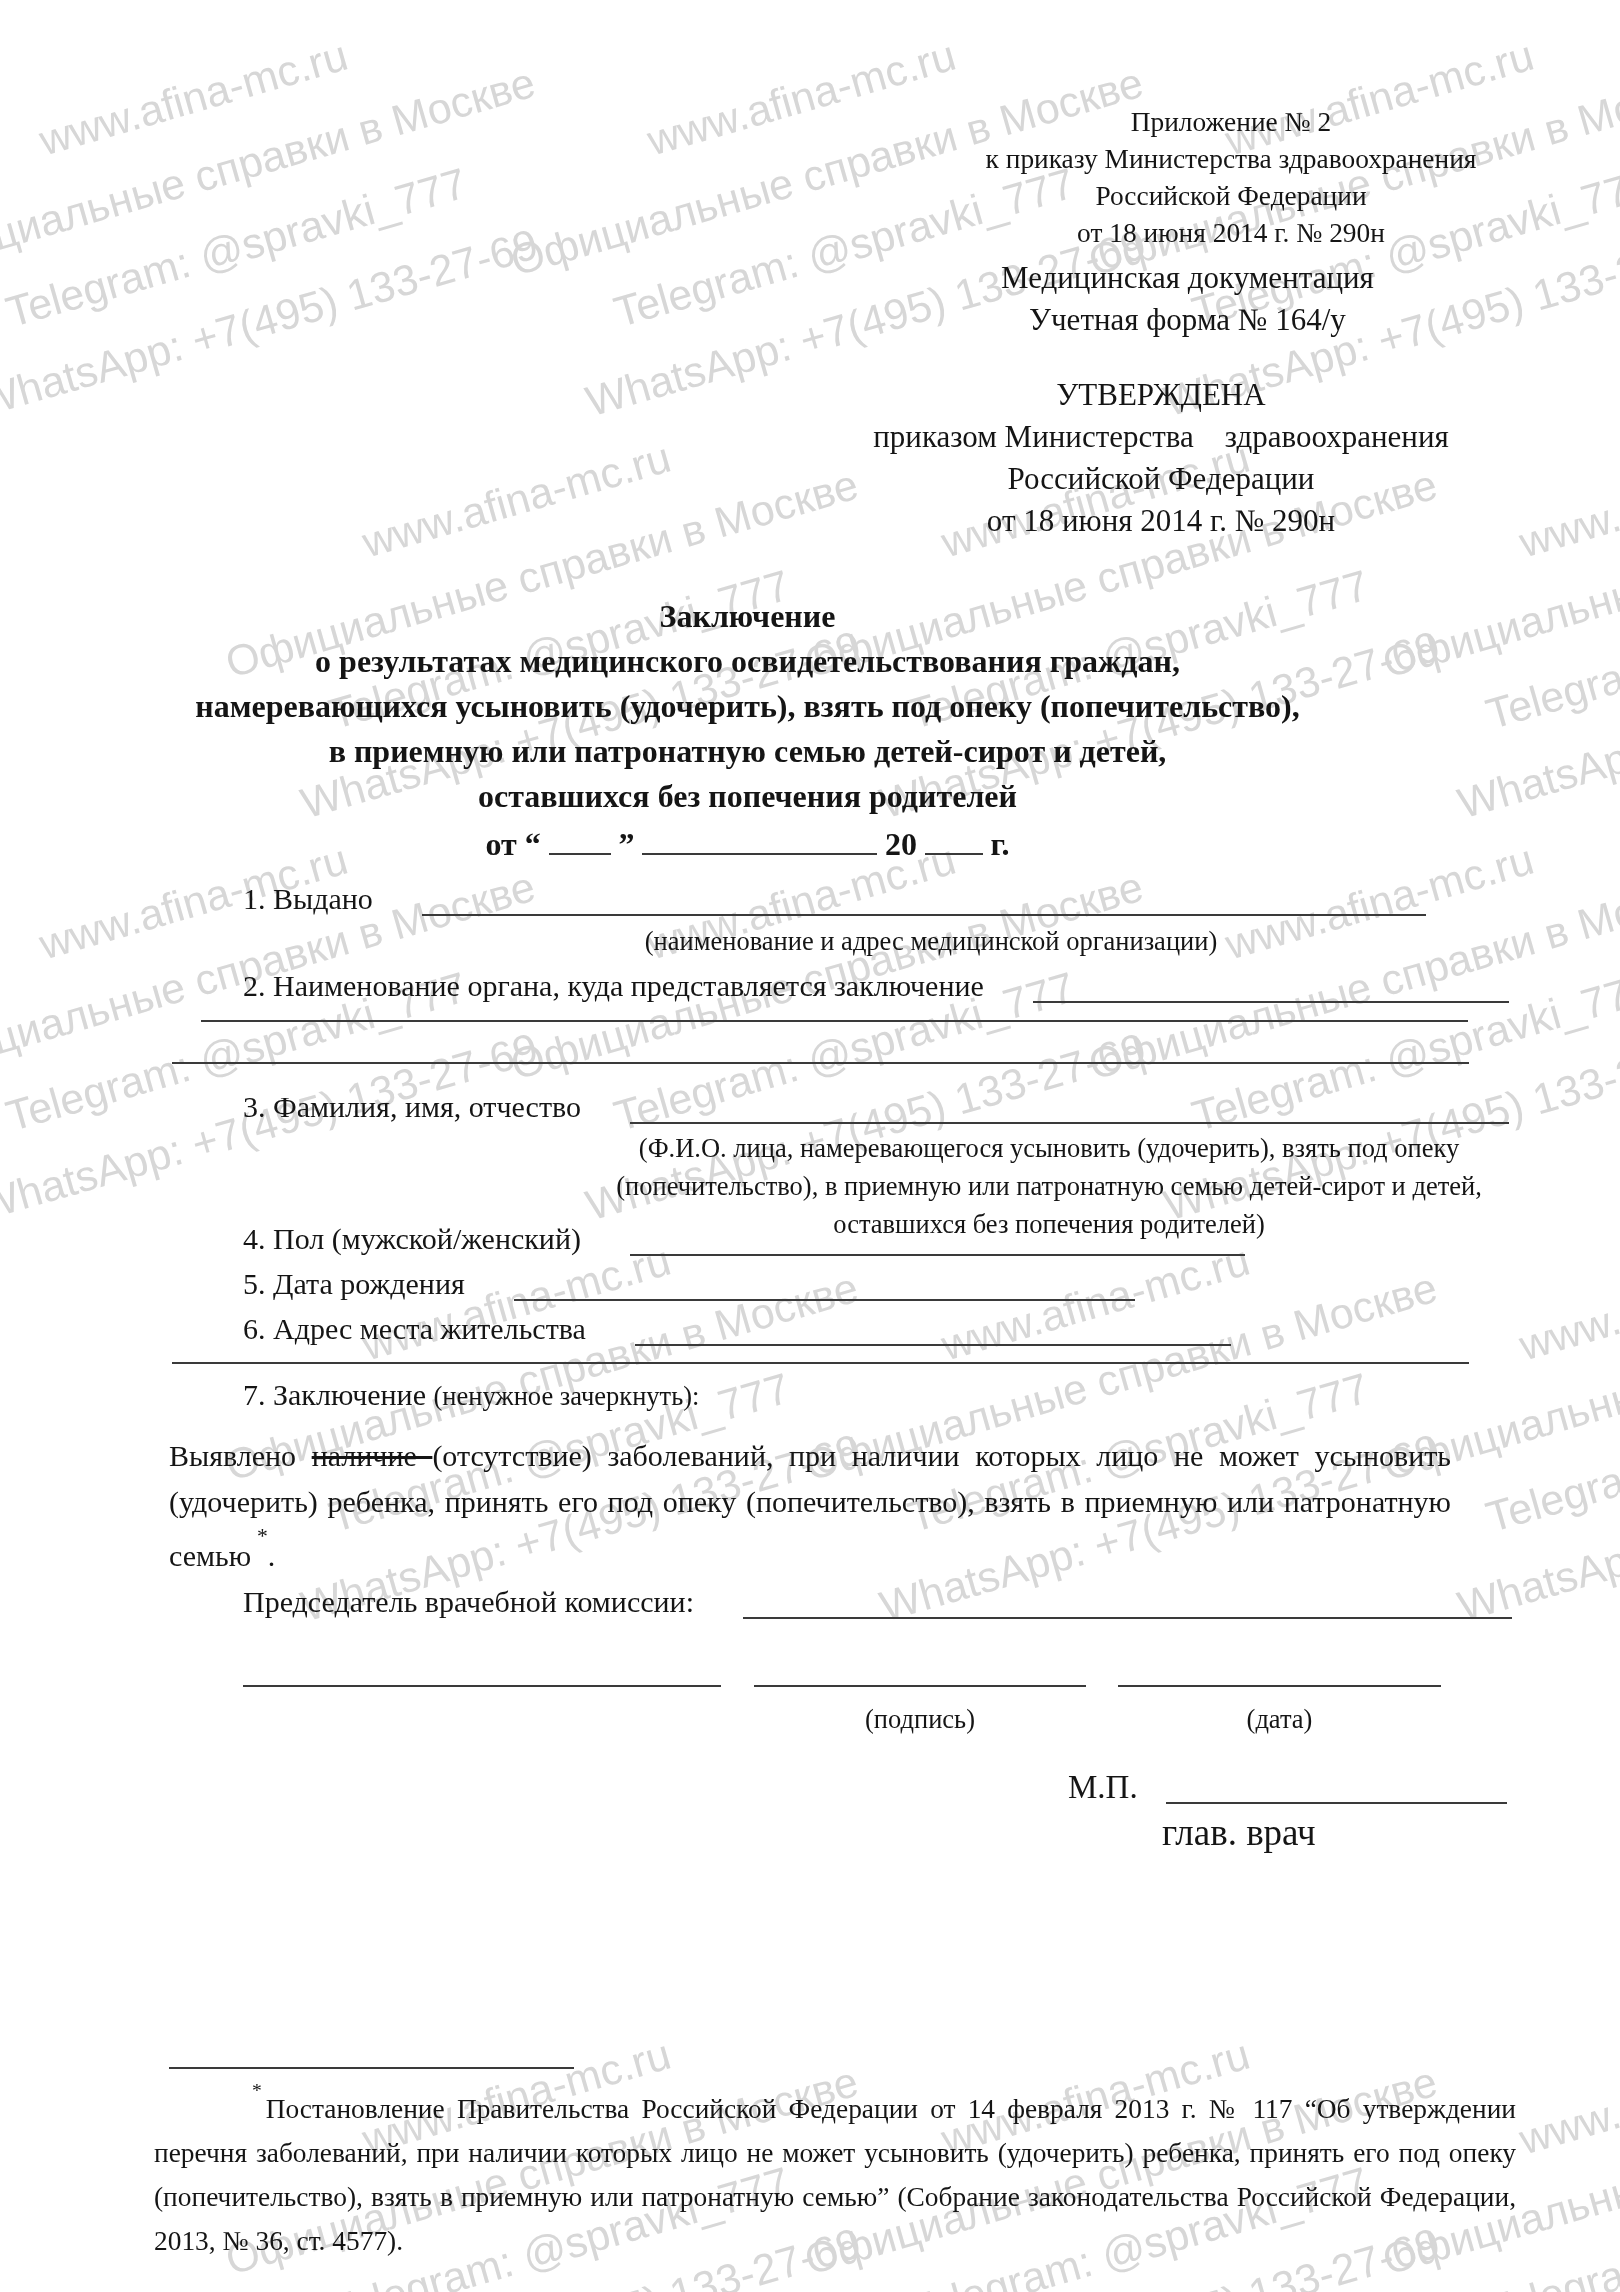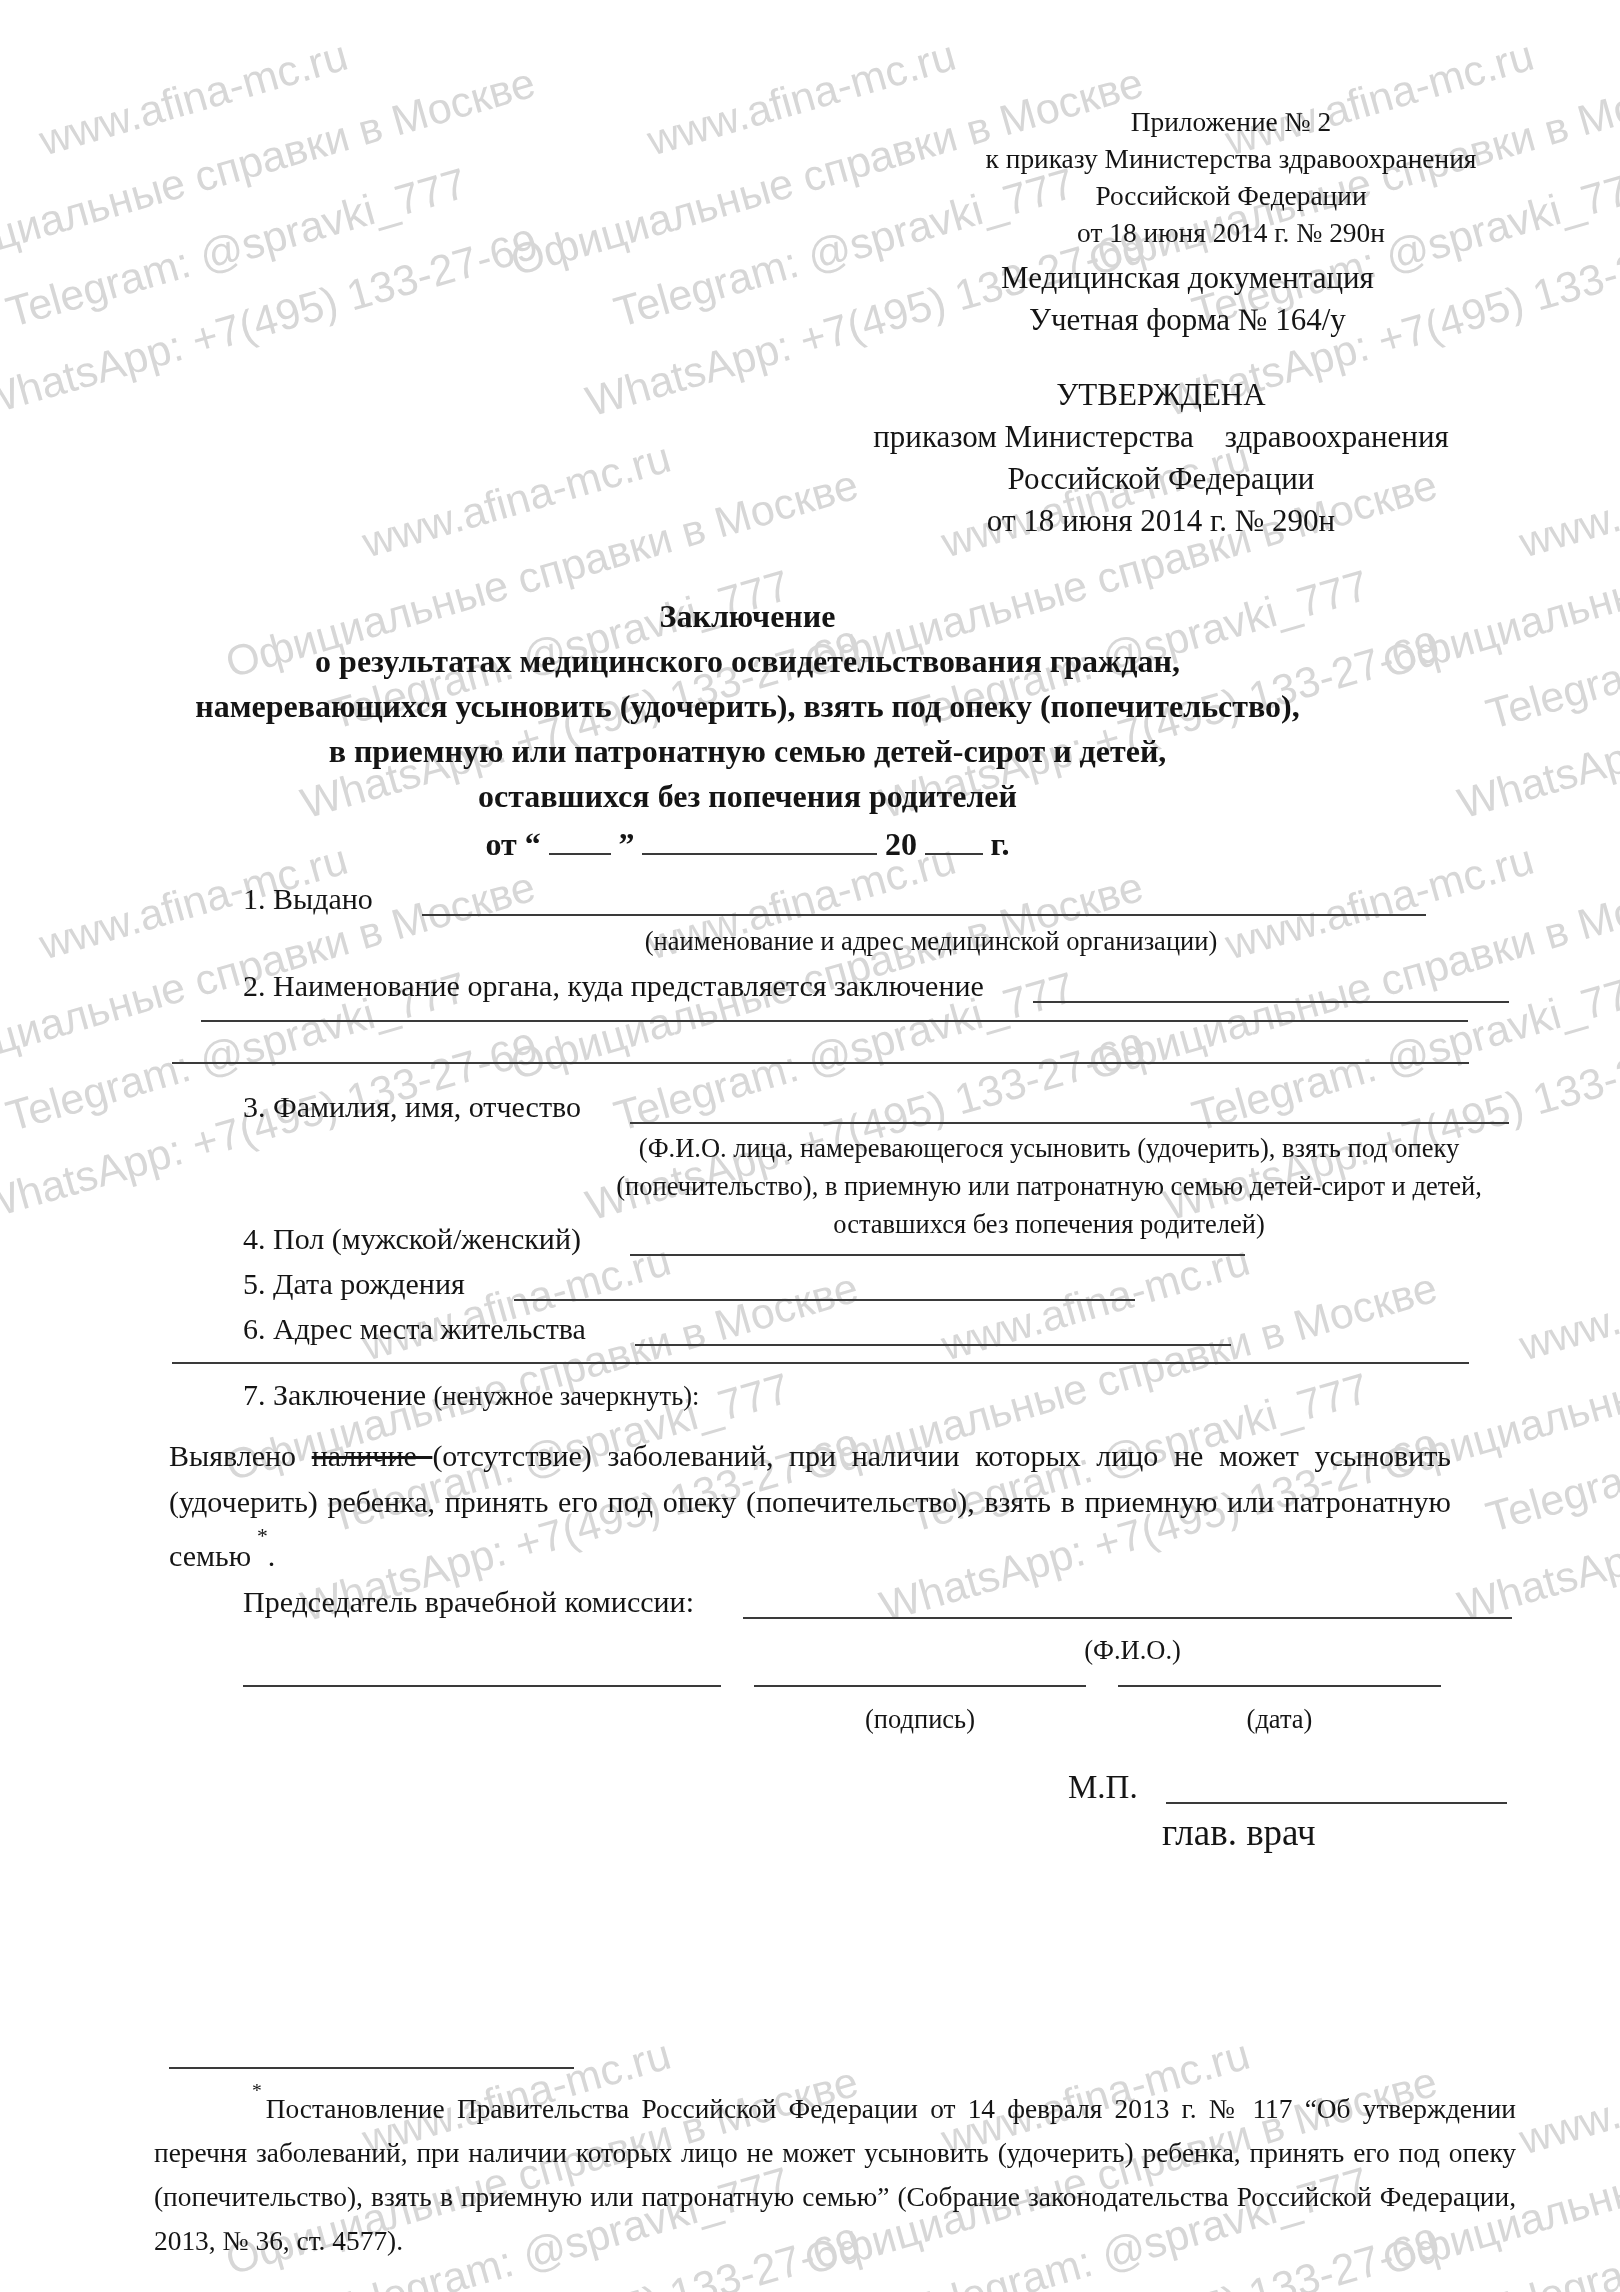--- a/index.html
+++ b/index.html
@@ -214,21 +214,20 @@
       <span>7. Заключение</span>
       <span class="small">(ненужное зачеркнуть):</span>
     </div>
 
     <p class="abs concl"><span>Выявлено </span><s>наличие </s><span>(отсутствие) заболеваний, при наличии которых лицо не может усыновить (удочерить) ребенка, принять его под опеку (попечительство), взять в приемную или патронатную семью</span><sup class="supmark">*</sup><span>.</span></p>
 
     <div class="frow" style="left:243px; top:1576px; width:1269px; height:43px;">
       <span class="lbl">Председатель врачебной комиссии:</span>
       <span class="fill"></span>
     </div>
-    <div class="cap" style="left:755px; top:1631px; width:755px;">(Ф.И.О.)</div>
 
     <div class="line" style="left:243px;  top:1685px; width:478px;"></div>
     <div class="line" style="left:754px;  top:1685px; width:332px;"></div>
     <div class="line" style="left:1118px; top:1685px; width:323px;"></div>
     <div class="cap" style="left:754px;  top:1700px; width:332px;">(подпись)</div>
     <div class="cap" style="left:1118px; top:1700px; width:323px;">(дата)</div>
 
     <div class="abs mp">М.П.</div>
     <div class="line" style="left:1166px; top:1802px; width:341px;"></div>
     <div class="abs glav">глав. врач</div>

